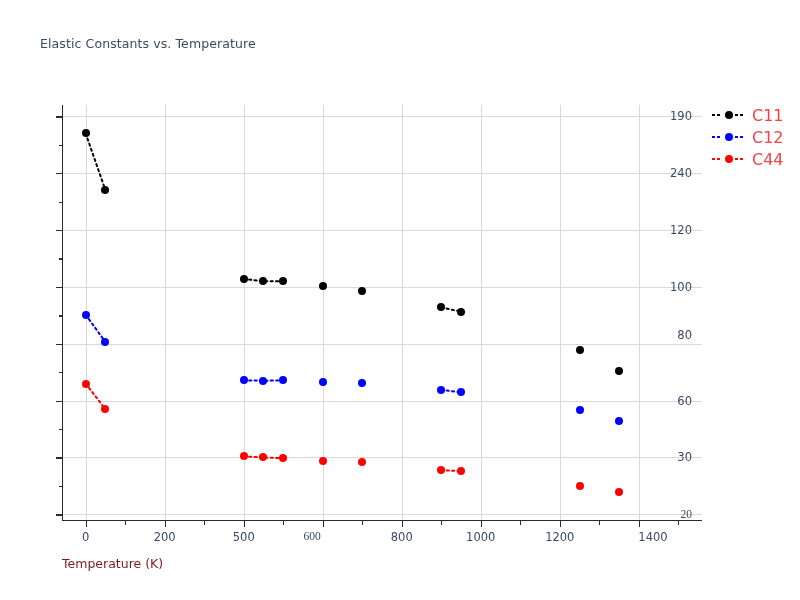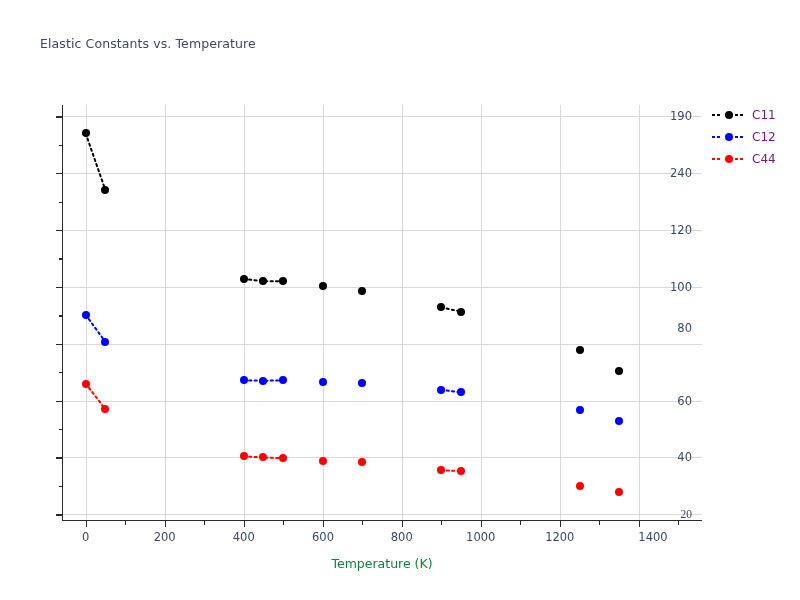--- a/index.html
+++ b/index.html
@@ -116,23 +116,22 @@
     transform: translateX(-50%);
     white-space: nowrap;
   }
 
   
   #xlabel {
     position: absolute;
     left: 62px;
     top: 556px;
     width: 640px;
-    text-align: center;
     font-size: 12.5px;
-    color: #15803d;
+    color: #7f1d1d;
   }
 
   
   #data-layer {
     position: absolute;
     inset: 0;
     pointer-events: none;
   }
   .marker {
     position: absolute;
@@ -167,22 +166,22 @@
     height: 2px;
     width: 3px;
   }
   .legend-dot {
     position: absolute;
     left: 13px; top: 2px;
     width: 8px; height: 8px;
     border-radius: 50%;
   }
   .legend-label {
-    font-size: 12px;
-    color: #701a75;
+    font-size: 16px;
+    color: #ef4444;
     padding-left: 6px;
     white-space: nowrap;
   }
 </style>
 </head>
 <body>
 
 <div id="figure">
 
   <div id="chart-title">Elastic Constants vs. Temperature</div>
@@ -252,25 +251,25 @@
         <div class="marker" title="C44: 700 K, 38.3 GPa" style="left: 300.247px; top: 357.298px; background: rgb(255, 0, 0);"></div>
         <div class="marker" title="C44: 900 K, 35.5 GPa" style="left: 379.259px; top: 365.257px; background: rgb(255, 0, 0);"></div>
         <div class="marker" title="C44: 950 K, 35.2 GPa" style="left: 399.012px; top: 366.11px; background: rgb(255, 0, 0);"></div>
         <div class="marker" title="C44: 1250 K, 29.8 GPa" style="left: 517.531px; top: 381.459px; background: rgb(255, 0, 0);"></div>
         <div class="marker" title="C44: 1350 K, 28 GPa" style="left: 557.037px; top: 386.575px; background: rgb(255, 0, 0);"></div>
       </div>
     <div id="ytick-layer">
         <div class="ytick-major" style="top: 409.315px;"></div>
         <div class="ytick-label" style="top: 409.315px; font-family: Liberation Serif, serif;">20</div>
         <div class="ytick-major" style="top: 352.466px;"></div>
-        <div class="ytick-label" style="top: 352.466px;">40</div>
+        <div class="ytick-label" style="top: 352.466px;">30</div>
         <div class="ytick-major" style="top: 295.616px;"></div>
         <div class="ytick-label" style="top: 295.616px;">60</div>
         <div class="ytick-major" style="top: 238.767px;"></div>
-        <div class="ytick-label" style="top: 223px;">80</div>
+        <div class="ytick-label" style="top: 230px;">80</div>
         <div class="ytick-major" style="top: 181.918px;"></div>
         <div class="ytick-label" style="top: 181.918px;">100</div>
         <div class="ytick-major" style="top: 125.068px;"></div>
         <div class="ytick-label" style="top: 125.068px;">120</div>
         <div class="ytick-major" style="top: 68.2192px;"></div>
         <div class="ytick-label" style="top: 68.2192px;">240</div>
         <div class="ytick-major" style="top: 11.3699px;"></div>
         <div class="ytick-label" style="top: 11.3699px;">190</div>
         <div class="ytick-minor" style="top: 380.89px;"></div>
         <div class="ytick-minor" style="top: 324.041px;"></div>
@@ -283,23 +282,23 @@
   </div>
 
   <div id="axis-left"></div>
   <div id="axis-bottom"></div>
   <div id="xtick-layer" style="position:absolute;left:62px;top:521px;width:640px;height:30px;">
       <div class="xtick-major" style="left: 23.7037px;"></div>
       <div class="xtick-label" style="left: 23.7037px;">0</div>
       <div class="xtick-major" style="left: 102.716px;"></div>
       <div class="xtick-label" style="left: 102.716px;">200</div>
       <div class="xtick-major" style="left: 181.728px;"></div>
-      <div class="xtick-label" style="left: 181.728px;">400</div>
+      <div class="xtick-label" style="left: 181.728px;">500</div>
       <div class="xtick-major" style="left: 260.741px;"></div>
-      <div class="xtick-label" style="left: 261px;">600</div>
+      <div class="xtick-label" style="left: 250px; font-family: Liberation Serif, serif;">600</div>
       <div class="xtick-major" style="left: 339.753px;"></div>
       <div class="xtick-label" style="left: 339.753px;">800</div>
       <div class="xtick-major" style="left: 418.765px;"></div>
       <div class="xtick-label" style="left: 418.765px;">1000</div>
       <div class="xtick-major" style="left: 497.778px;"></div>
       <div class="xtick-label" style="left: 497.778px;">1200</div>
       <div class="xtick-major" style="left: 576.79px;"></div>
       <div class="xtick-label" style="left: 591px;">1400</div>
       <div class="xtick-minor" style="left: 63.2099px;"></div>
       <div class="xtick-minor" style="left: 142.222px;"></div>

